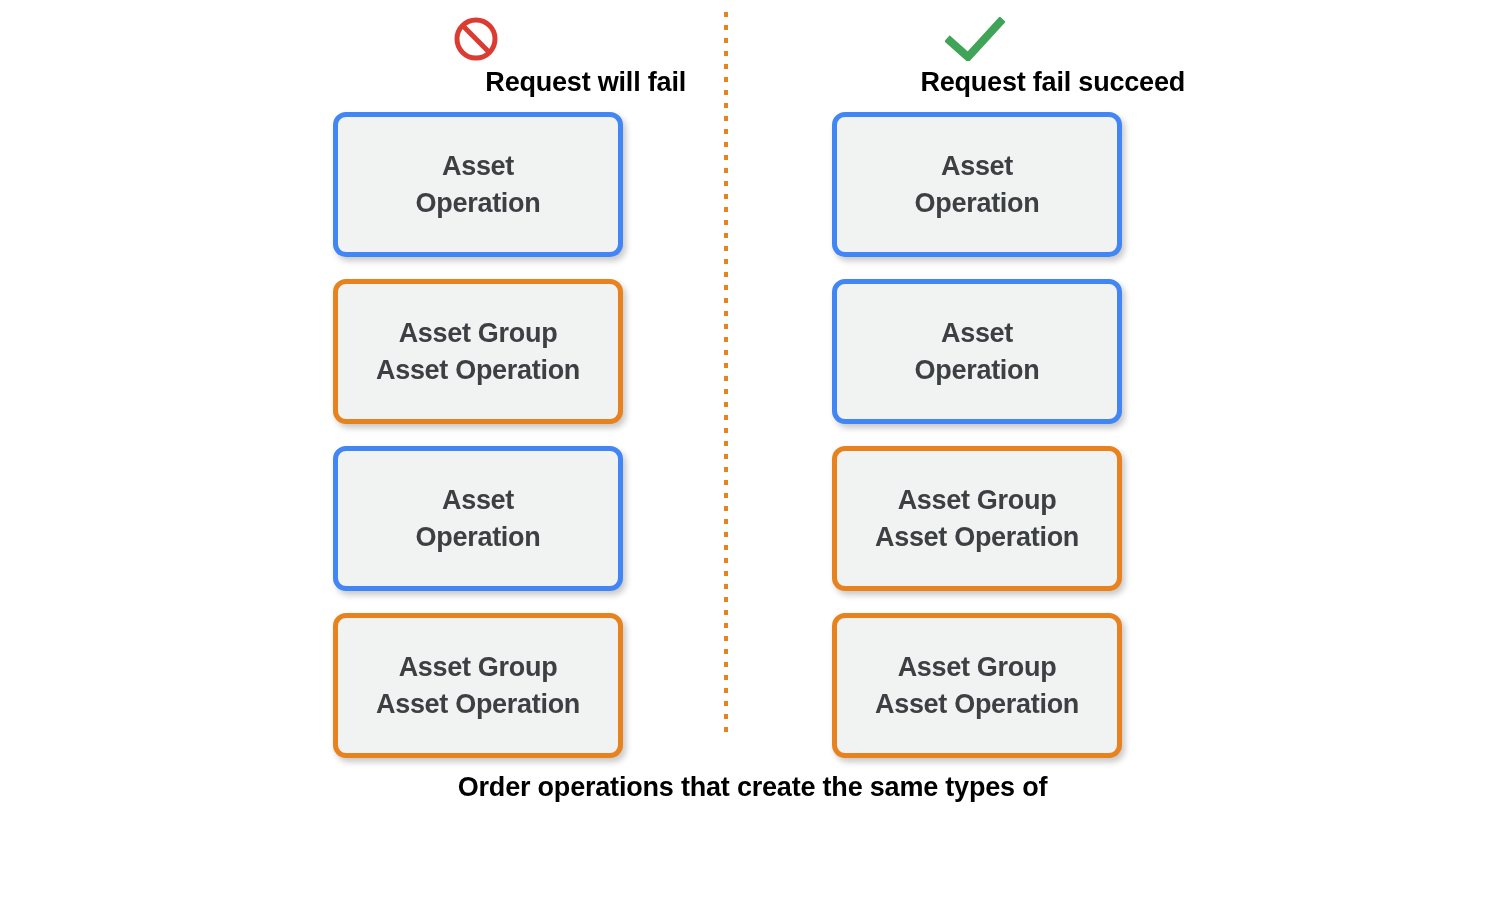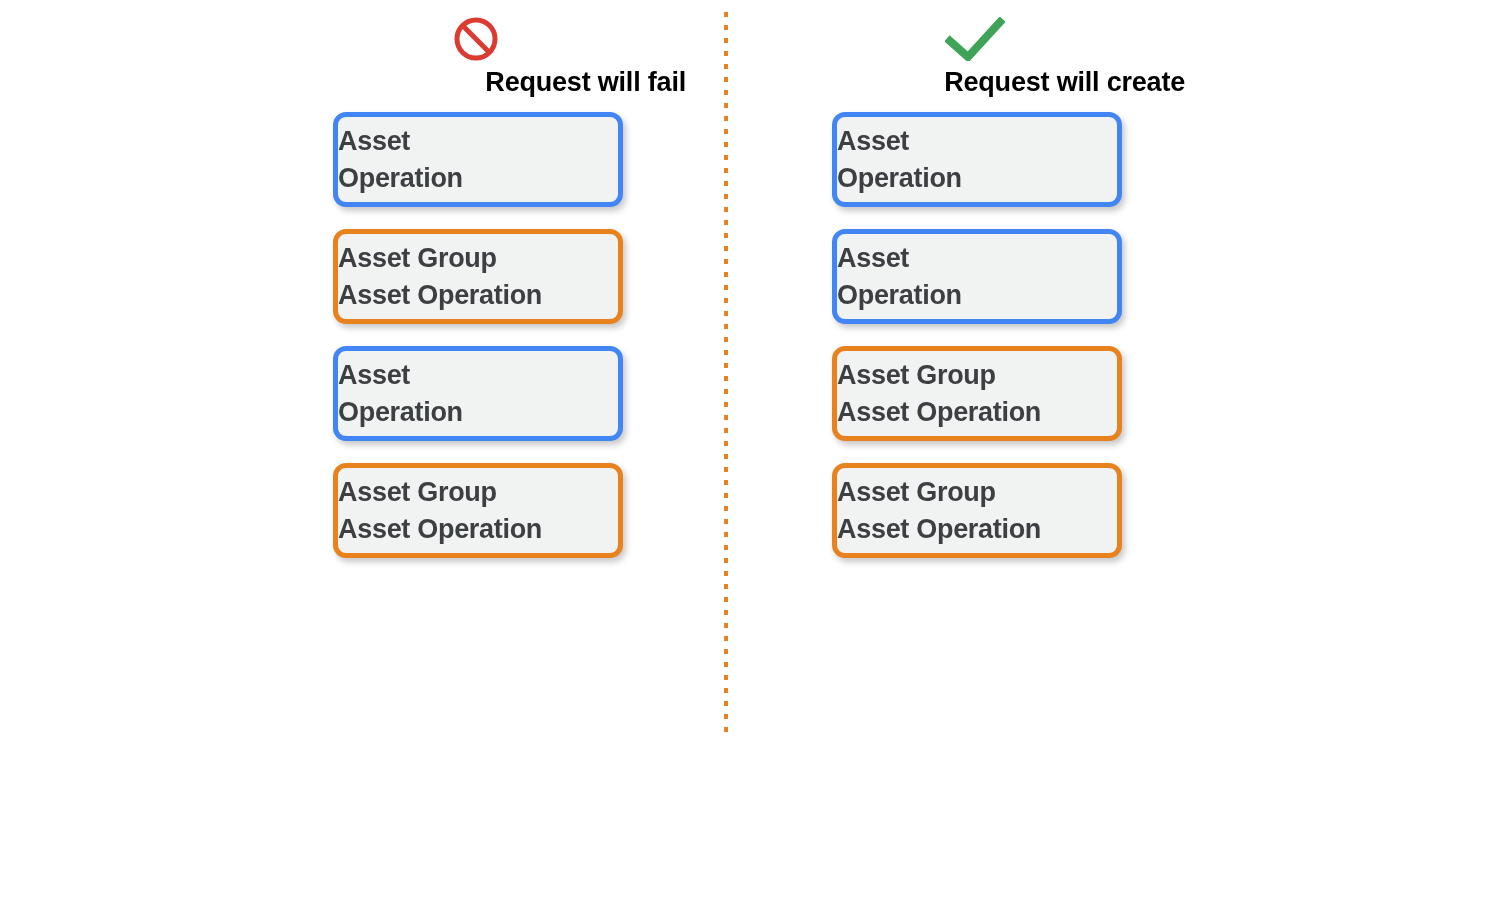--- a/index.html
+++ b/index.html
@@ -77,28 +77,29 @@
     position: absolute;
     top: 112px;
     left: 67px;
     width: 290px;
   }
 
   .op-box {
     position: relative;
     box-sizing: border-box;
     width: 290px;
-    height: 95px;
+    height: 145px;
     margin-bottom: 22px;
     border-radius: 13px;
     border: 5px solid #4285f4;
     background: #f1f2f2;
     box-shadow: 3px 4px 6px rgba(0,0,0,0.22);
     display: flex;
     flex-direction: column;
+    align-items: center;
     justify-content: center;
   }
   .op-box.orange { border-color: #e8821e; margin-top: 19px; }
 
   .op-line {
     font-size: 27px;
     font-weight: 700;
     color: #3c4043;
     line-height: 37px;
     letter-spacing: -0.3px;
@@ -158,21 +159,21 @@
     </div>
   </div>
 
   <div class="column column--succeed">
     <div class="col-head">
       <div class="col-icon">
         <svg width="60" height="44" viewBox="0 0 60 44" aria-hidden="true">
           <polyline points="5,24 23,40 55,5" fill="none" stroke="#3fa457" stroke-width="8" stroke-linecap="square" stroke-linejoin="miter"></polyline>
         </svg>
       </div>
-      <div class="col-title">Request will create</div>
+      <div class="col-title">Request fail succeed</div>
     </div>
 
     <div class="box-stack">
       <div class="op-box">
         <div class="op-line">Asset</div>
         <div class="op-line">Operation</div>
       </div>
       <div class="op-box">
         <div class="op-line">Asset</div>
         <div class="op-line">Operation</div>
@@ -182,15 +183,16 @@
         <div class="op-line">Asset Operation</div>
       </div>
       <div class="op-box orange">
         <div class="op-line">Asset Group</div>
         <div class="op-line">Asset Operation</div>
       </div>
     </div>
   </div>
 
   <div class="caption">
+    <span>Order operations that create the same types of</span>
   </div>
 
 </div>
 
 </body></html>

